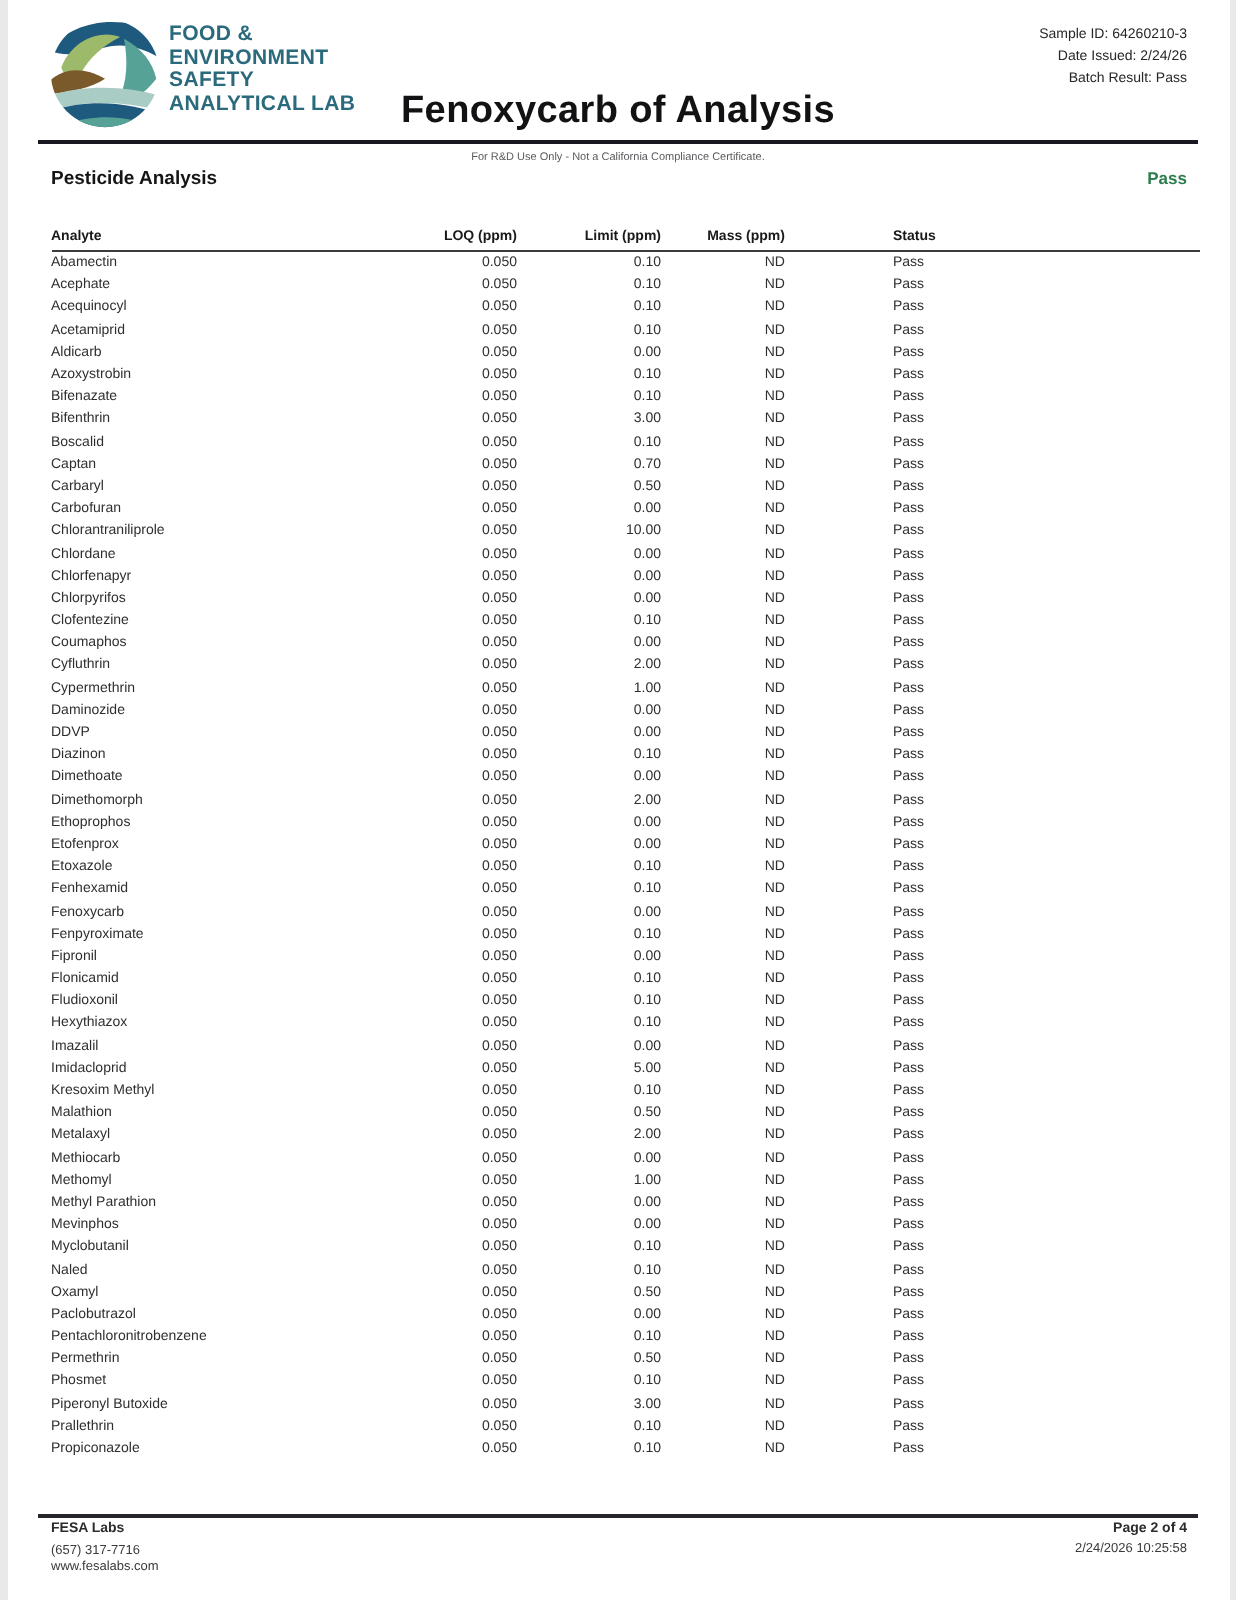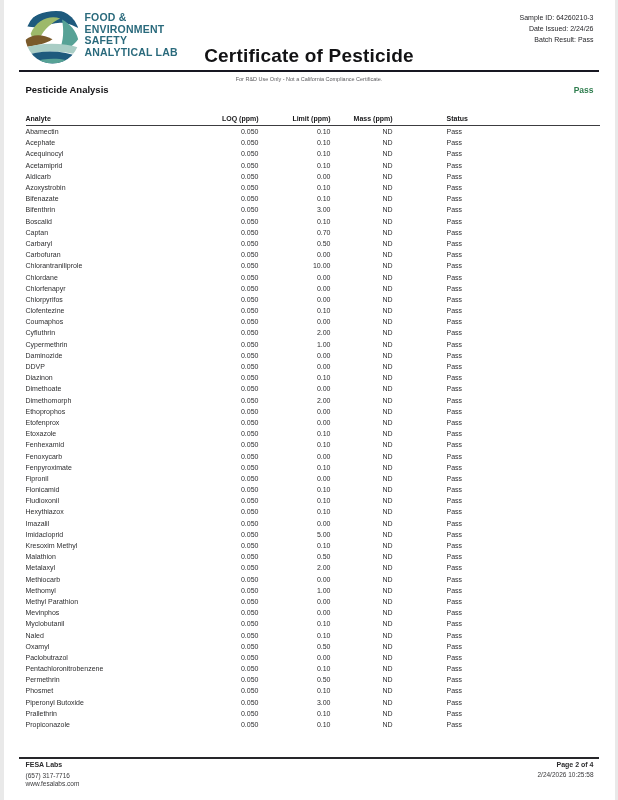--- a/index.html
+++ b/index.html
@@ -104,21 +104,21 @@
     <div>SAFETY</div>
     <div>ANALYTICAL LAB</div>
   </div>
 
   <div class="meta">
     <div>Sample ID: 64260210-3</div>
     <div>Date Issued: 2/24/26</div>
     <div>Batch Result: Pass</div>
   </div>
 
-  <h1 class="doc-title">Certificate of Pesticide</h1>
+  <h1 class="doc-title">Fenoxycarb of Analysis</h1>
   <div class="title-rule"></div>
   <div class="disclaimer">For R&amp;D Use Only - Not a California Compliance Certificate.</div>
 
   <div class="section-row">
     <h2 class="section-title">Pesticide Analysis</h2>
     <span class="section-status">Pass</span>
   </div>
 
   <table class="analytes">
     <colgroup>

